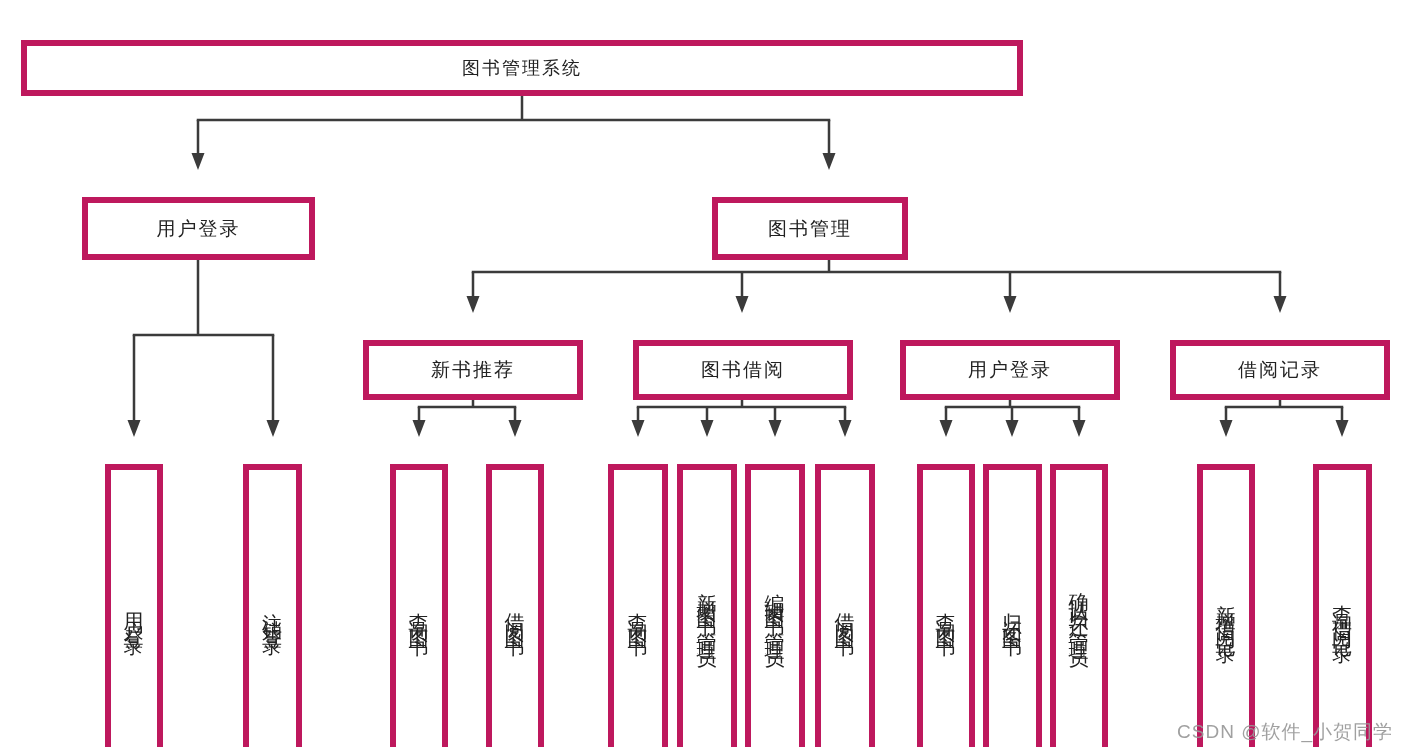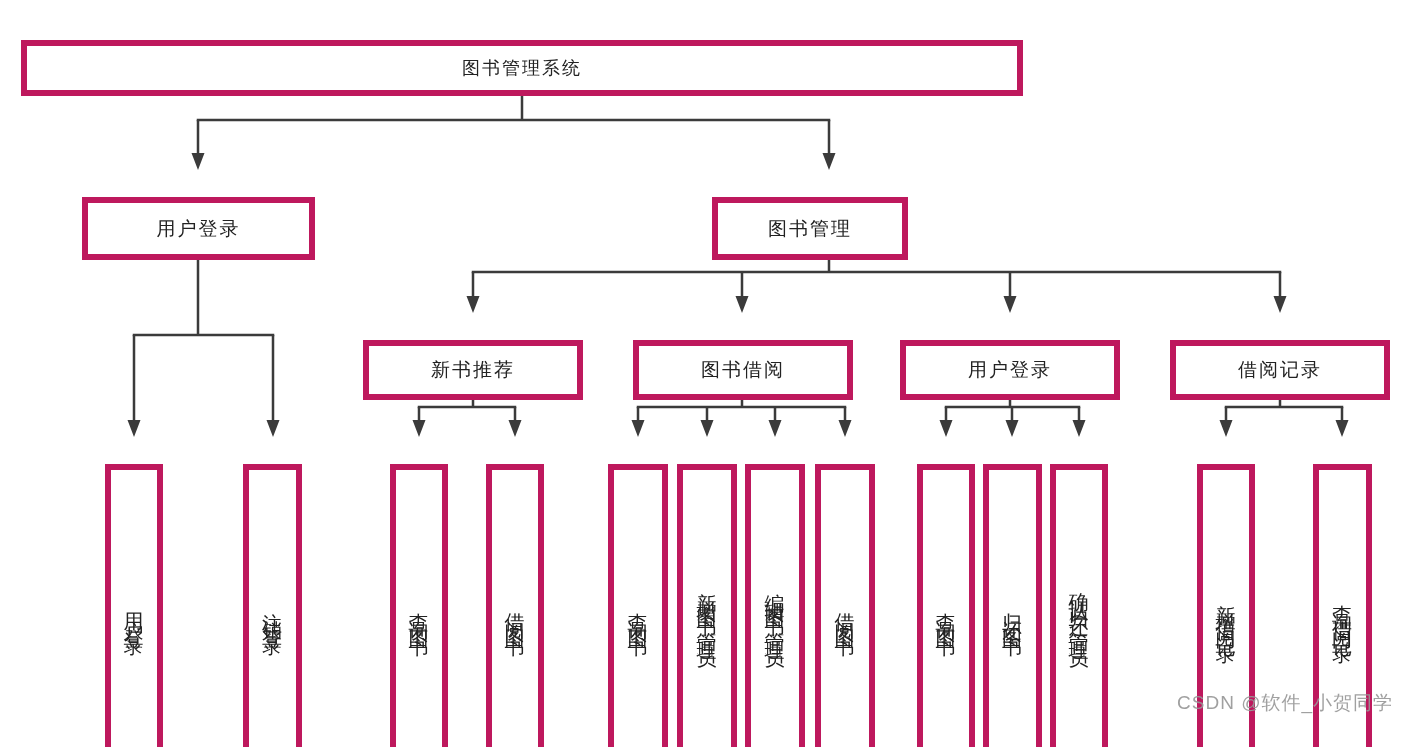--- a/index.html
+++ b/index.html
@@ -33,21 +33,21 @@
   .vbox span{
     writing-mode:vertical-rl;
     text-orientation:mixed;
     font-size:20px;
     letter-spacing:8px;
     line-height:1;
     color:#222222;
   }
   .watermark{
     position:absolute;
-    top:690px;
+    top:719px;
     right:12px;
     font-size:19px;
     color:rgba(152,152,152,0.92);
     letter-spacing:1px;
     z-index:5;
     white-space:nowrap;
   }
 </style>
 </head>
 <body>

